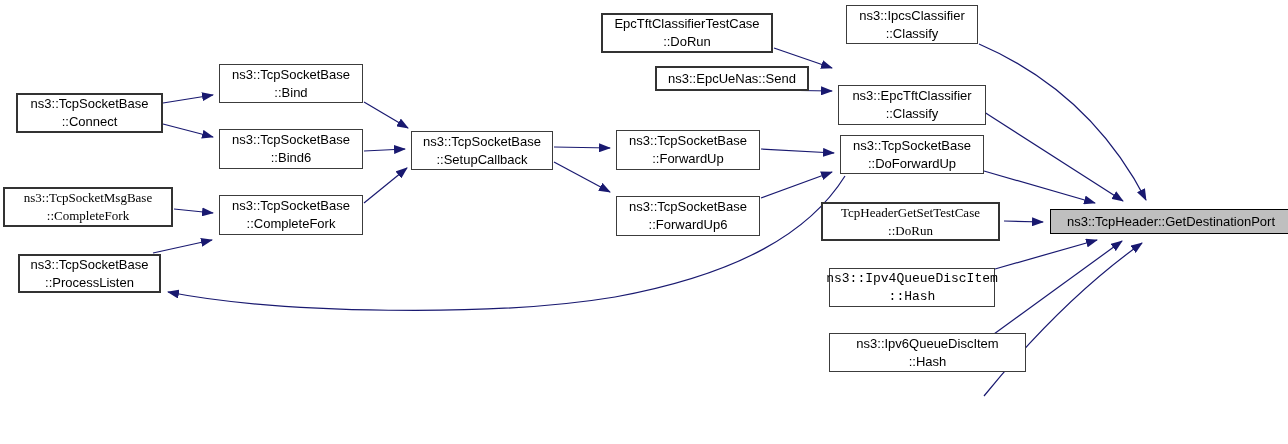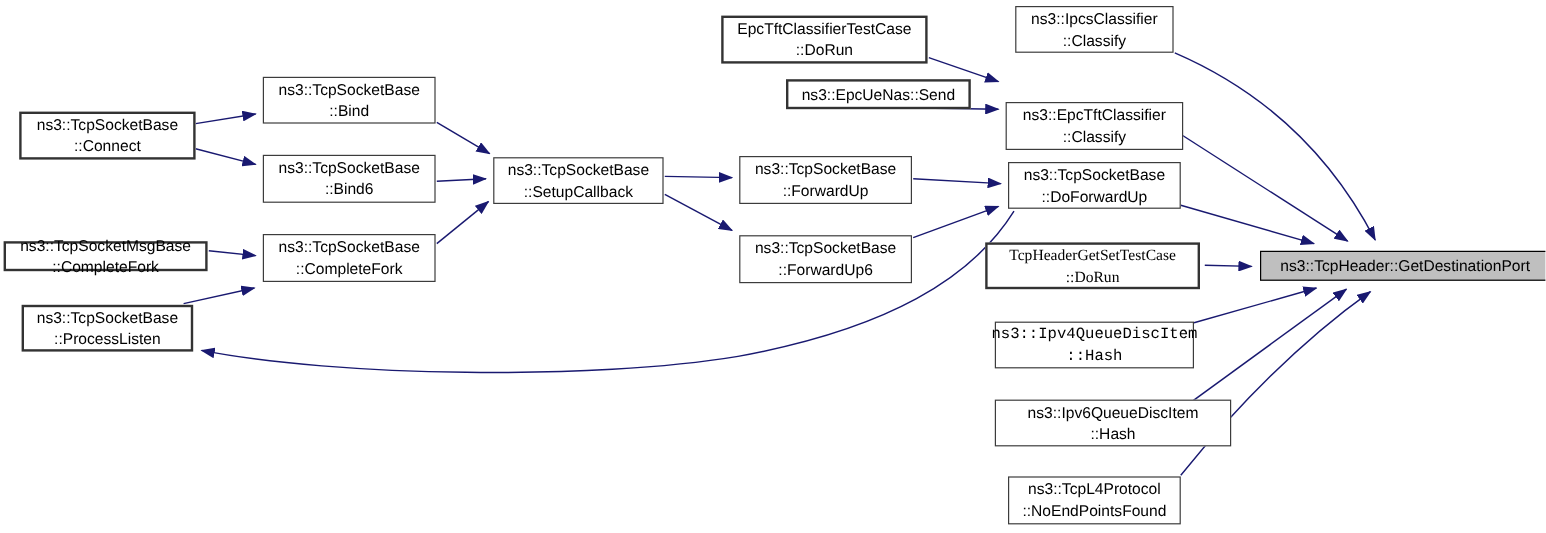--- a/index.html
+++ b/index.html
@@ -60,21 +60,21 @@
     <path class="edge" d="M984,171 L1095,203" marker-end="url(#arrow)"></path>
     <path class="edge" d="M1004,221 L1043,222" marker-end="url(#arrow)"></path>
     <path class="edge" d="M995,269 L1097,240" marker-end="url(#arrow)"></path>
     <path class="edge" d="M994,334 L1122,241" marker-end="url(#arrow)"></path>
     <path class="edge" d="M984,396 Q1062,300 1142,243" marker-end="url(#arrow)"></path>
   </svg>
 
   <div class="node thick" style="left:16px;top:93px;width:147px;height:40px;">ns3::TcpSocketBase
 ::Connect</div>
 
-  <div class="node thick" style="left:3px;top:201px;width:170px;height:25px;">ns3::TcpSocketMsgBase
+  <div class="node thick" style="left:3px;top:187px;width:170px;height:40px;font-family:Liberation Serif, serif;">ns3::TcpSocketMsgBase
 ::CompleteFork</div>
 
   <div class="node thick" style="left:18px;top:254px;width:143px;height:39px;">ns3::TcpSocketBase
 ::ProcessListen</div>
 
   <div class="node" style="left:219px;top:64px;width:144px;height:39px;">ns3::TcpSocketBase
 ::Bind</div>
 
   <div class="node" style="left:219px;top:129px;width:144px;height:40px;">ns3::TcpSocketBase
 ::Bind6</div>
@@ -107,18 +107,16 @@
 
   <div class="node thick" style="left:821px;top:202px;width:179px;height:39px;font-family:Liberation Serif, serif;">TcpHeaderGetSetTestCase
 ::DoRun</div>
 
   <div class="node" style="left:829px;top:268px;width:166px;height:39px;font-family:Liberation Mono, monospace;">ns3::Ipv4QueueDiscItem
 ::Hash</div>
 
   <div class="node" style="left:829px;top:333px;width:197px;height:39px;">ns3::Ipv6QueueDiscItem
 ::Hash</div>
 
-  <div class="node" style="left:840px;top:397px;width:144px;height:40px;">ns3::TcpL4Protocol
-::NoEndPointsFound</div>
 
   <div class="node highlight" style="left:1050px;top:209px;width:242px;height:25px;">ns3::TcpHeader::GetDestinationPort</div>
 
 </div>
 
 </body></html>

